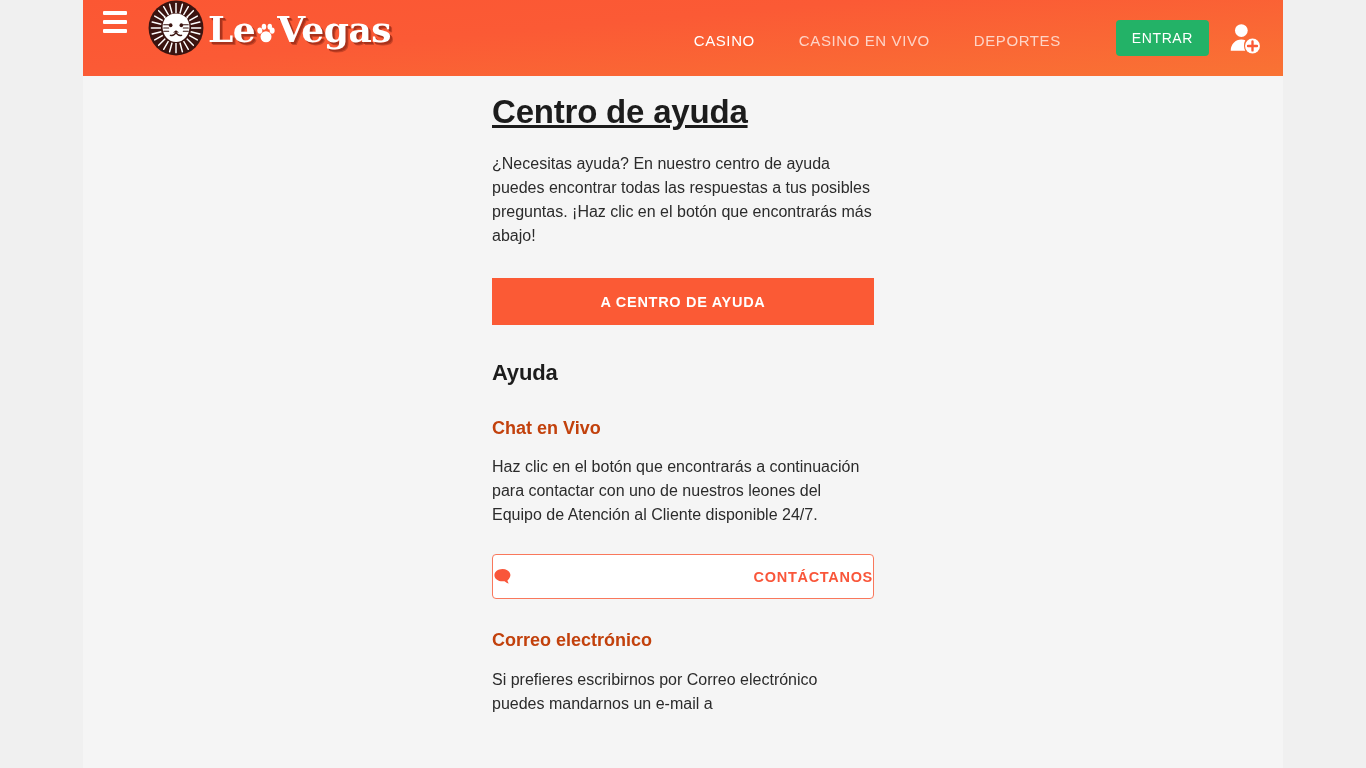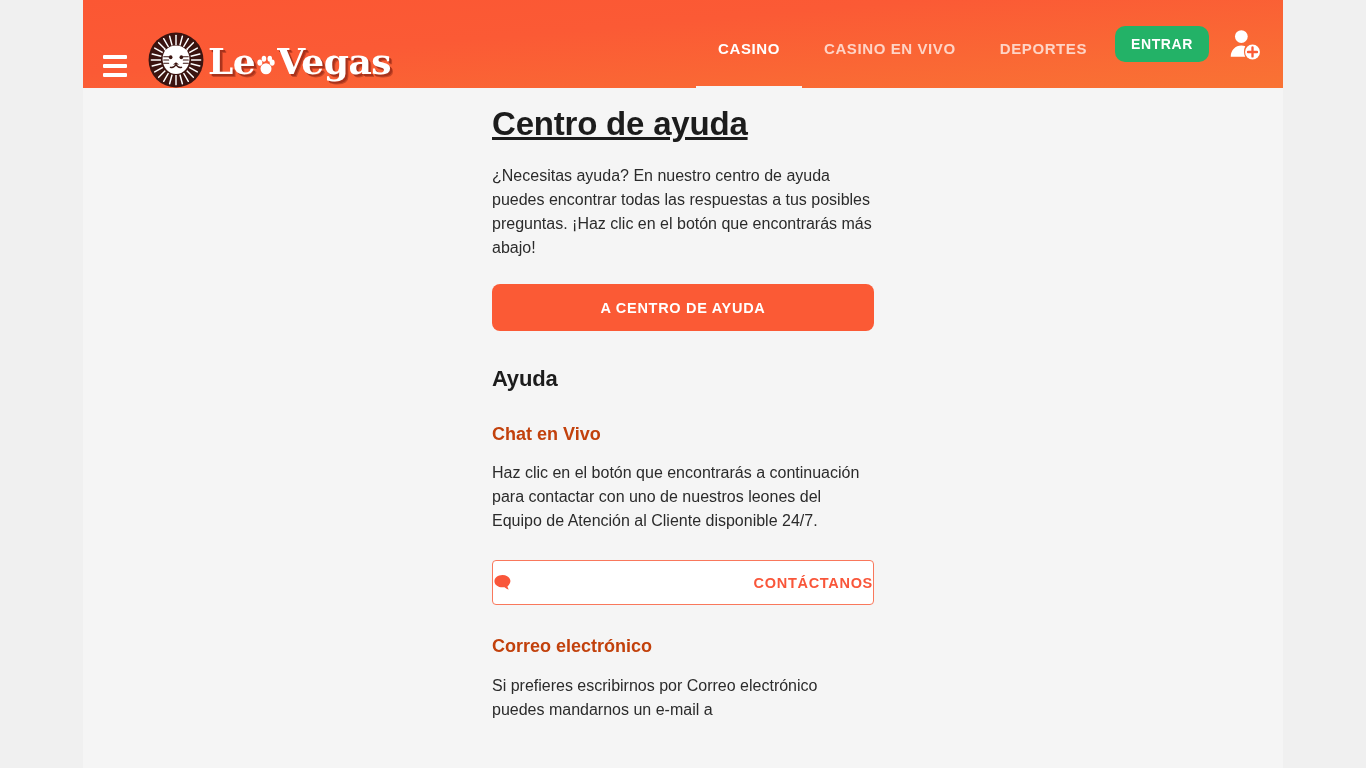--- a/index.html
+++ b/index.html
@@ -24,24 +24,24 @@
     top: 0;
     width: 1200px;
     height: 768px;
     background: #f5f5f5;
   }
 
   
   .site-header {
     position: relative;
     width: 1200px;
-    height: 88px;
+    height: 76px;
     background: linear-gradient(175deg, #fb5733 0%, #fb5a35 38%, #f97334 100%);
     display: flex;
-    align-items: flex-end;
+    align-items: flex-start;
     overflow: visible;
   }
 
   
   .hamburger {
     width: 44px;
     height: 44px;
     margin-left: 10px;
     display: flex;
     flex-direction: column;
@@ -99,48 +99,48 @@
     height: 80px;
   }
   .nav-item {
     position: relative;
     display: flex;
     align-items: center;
     padding: 8px 22px;
     height: 80px;
     color: rgba(255,255,255,0.72);
     font-size: 15px;
-    font-weight: 700;
+    font-weight: 400;
     letter-spacing: 0.6px;
     text-transform: uppercase;
     cursor: pointer;
     white-space: nowrap;
   }
   .nav-item.active { color: #ffffff; }
   .nav-item.active::after {
     content: "";
     position: absolute;
     left: 0;
     right: 0;
     bottom: -8px;
     height: 10px;
     background: #f5f5f5;
   }
 
   
   .login-btn {
-    margin-left: 6px;
+    margin-left: 33px;
     align-self: center;
     background: #23b267;
     color: #ffffff;
     border: none;
-    border-radius: 10px;
+    border-radius: 4px;
     font-family: "Liberation Sans", sans-serif;
     font-size: 14px;
-    font-weight: 700;
+    font-weight: 400;
     letter-spacing: 0.6px;
     padding: 10px 16px;
     cursor: pointer;
     white-space: nowrap;
   }
 
   
   .register-icon {
     align-self: center;
     margin-left: 18px;
@@ -197,25 +197,25 @@
     color: #2b2b2b;
     margin-bottom: 0;
     margin-top: 12px;
   }
 
   
   .cta-primary {
     display: block;
     width: 382px;
     height: 47px;
-    margin-top: 24px;
+    margin-top: 30px;
     background: #fb5a35;
     color: #ffffff;
     border: none;
-    border-radius: 8px;
+    border-radius: 0;
     font-family: "Liberation Sans", sans-serif;
     font-size: 14.5px;
     font-weight: 700;
     letter-spacing: 0.7px;
     cursor: pointer;
     text-transform: uppercase;
   }
 
   
   .cta-outline {

